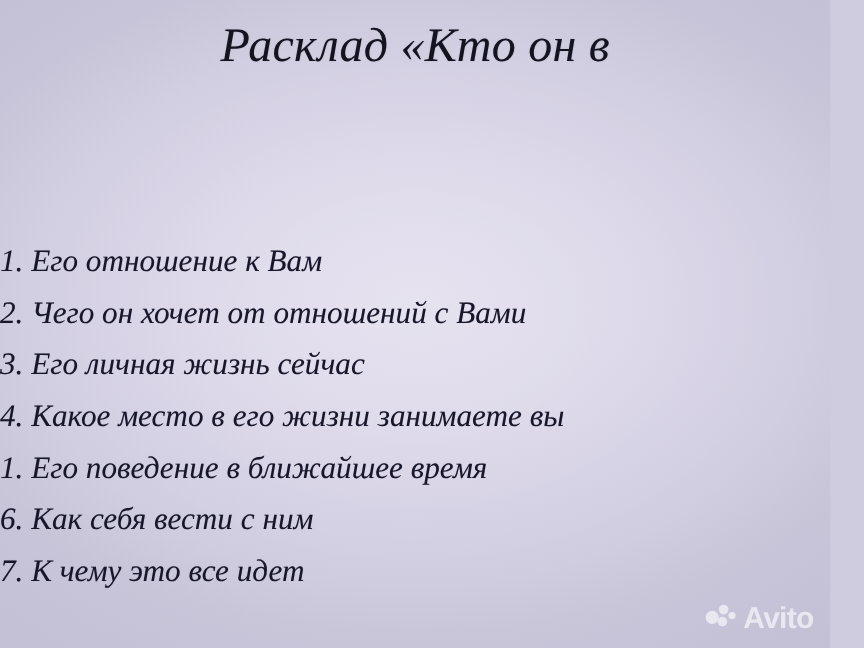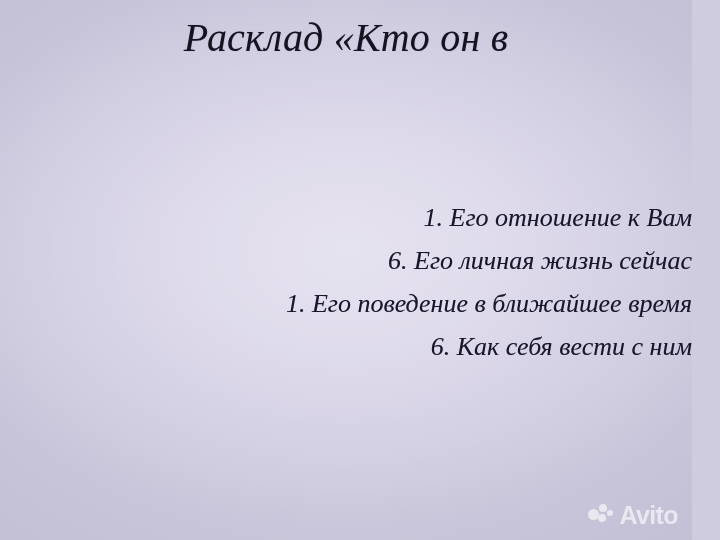--- a/index.html
+++ b/index.html
@@ -48,21 +48,21 @@
     color:#141320;
     text-shadow:0 0 1px rgba(30,28,50,0.25);
   }
   #title .tline { display:block; white-space:nowrap; }
 
   
   #list {
     position:absolute;
     left:0; right:0;
     top:196px;
-    text-align:right;
+    text-align:left;
   }
   #list .row {
     display:block;
     font-style:italic;
     font-size:26px;
     line-height:43px;
     white-space:nowrap;
     color:#17162a;
     text-shadow:0 0 0.6px rgba(30,28,50,0.3);
   }
@@ -108,23 +108,26 @@
 <div id="poster">
 
   <div id="grain"></div>
 
   <div id="title">
     <span class="tline">Расклад «Кто он в</span>
   </div>
 
   <div id="list">
     <span class="row">1. Его отношение к Вам</span>
-    <span class="row">6. Его личная жизнь сейчас</span>
+    <span class="row">2. Чего он хочет от отношений с Вами</span>
+    <span class="row">3. Его личная жизнь сейчас</span>
+    <span class="row">4. Какое место в его жизни занимаете вы</span>
     <span class="row">1. Его поведение в ближайшее время</span>
     <span class="row">6. Как себя вести с ним</span>
+    <span class="row">7. К чему это все идет</span>
   </div>
 
   <div id="watermark">
     <span id="wm-mark">
       <i class="c1"></i>
         <i class="c2"></i>
         <i class="c3"></i>
         <i class="c4"></i>
     </span>
     <span id="wm-text">Avito</span>

